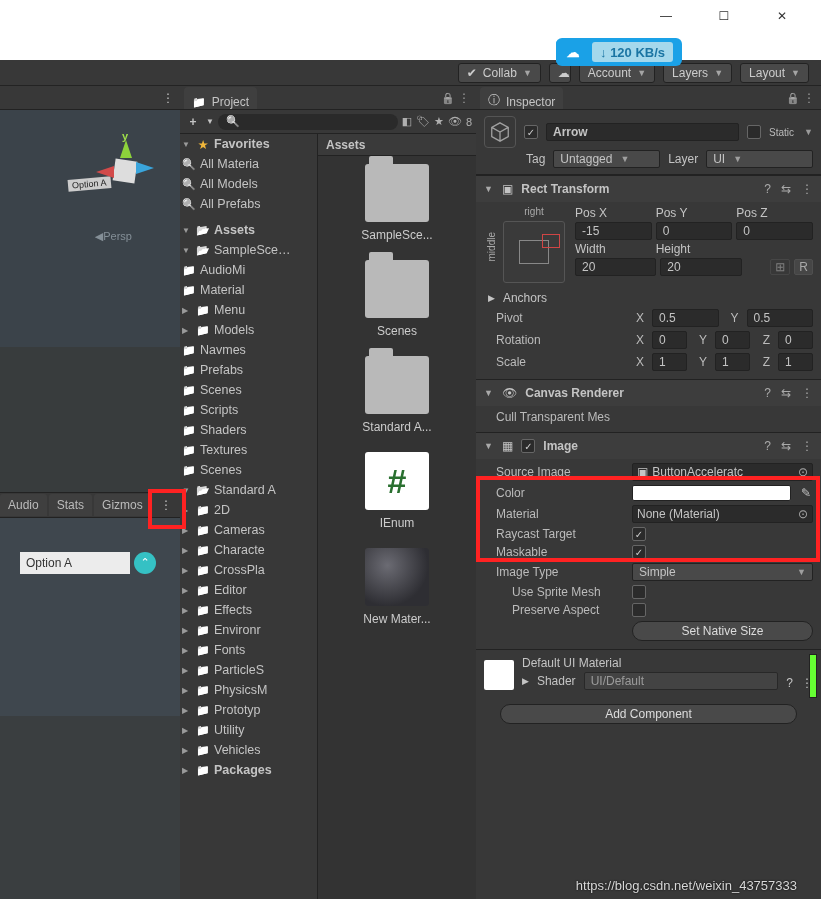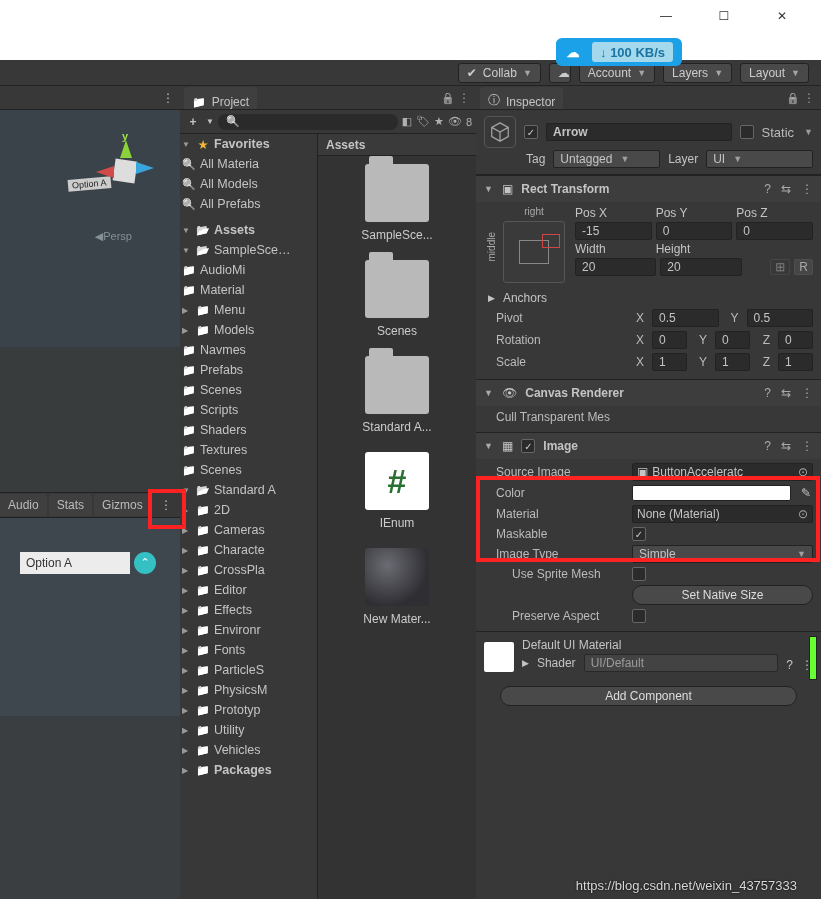--- a/index.html
+++ b/index.html
@@ -132,21 +132,21 @@
   
   .inspector-col { flex:1; background:#383838; display:flex; flex-direction:column; position:relative;}
   .inspector-col .tabbar .tab-active{gap:6px;}
   .insp-header { padding:6px 8px; display:flex; flex-direction:column; gap:2px; border-bottom:1px solid #222;}
   .row-flex{display:flex; align-items:center; gap:8px;}
   .cube-icon{width:32px;height:32px;border:1px solid #555;border-radius:4px; display:flex;align-items:center;justify-content:center;}
   .cube-icon svg{opacity:.8;}
   .checkbox{width:14px;height:14px;border:1px solid #666;background:#2b2b2b;border-radius:2px;display:inline-flex;align-items:center;justify-content:center;font-size:10px;color:#ccc;}
   .checkbox.checked::after{content:"✓";}
   .name-field{flex:1;background:#2b2b2b;border:1px solid #222;border-radius:2px;height:18px;padding:0 6px;display:flex;align-items:center;font-weight:bold;}
-  .static-label{font-size:13px;color:#bbb;}
+  .static-label{font-size:10px;color:#bbb;}
   .caret-sm{font-size:9px;opacity:.7;margin-left:2px;}
   .dd{background:#494949;border:1px solid #222;border-radius:2px;height:18px;padding:0 6px;display:flex;align-items:center;gap:6px;font-size:12px;}
 
   .component {border-top:1px solid #222;}
   .comp-header{height:26px;display:flex;align-items:center;gap:8px;padding:0 8px;background:#3d3d3d;}
   .comp-header .arr{width:10px;font-size:9px;opacity:.8;}
   .comp-header .title{font-weight:bold;flex:1;text-align:left;}
   .comp-header .right{display:flex;gap:10px;opacity:.8;}
   .comp-body{padding:4px 8px 8px 8px;display:flex;flex-direction:column;gap:4px;}
   .field-row{display:flex;align-items:center;gap:8px;}
@@ -186,21 +186,21 @@
 <body>
 
 <div class="titlebar">
   <div class="btn">—</div>
   <div class="btn">☐</div>
   <div class="btn">✕</div>
 </div>
 
 <div class="network-badge">
   <div class="cloud">☁</div>
-  <div class="rate"><span>↓</span>&nbsp;<span>100 KB/s</span></div>
+  <div class="rate"><span>↓</span>&nbsp;<span>120 KB/s</span></div>
 </div>
 
 <div class="editor">
 
   <div class="top-toolbar">
     <div class="pill">
       <span>✔</span>
       <span>Collab</span>
       <span class="caret">▼</span>
     </div>
@@ -629,41 +629,45 @@
               <span class="eyedrop">✎</span>
           </div>
           <div class="field-row">
               <div class="lab">Material</div>
             <div class="objfield">
                 <span>None (Material)</span>
                 <span class="pick">⊙</span>
               </div>
           </div>
           <div class="field-row">
+              <div class="lab">Raycast Target</div>
+              <span class="checkbox checked"></span>
+            </div>
+          <div class="field-row">
               <div class="lab">Maskable</div>
               <span class="checkbox checked"></span>
             </div>
           <div class="field-row">
               <div class="lab">Image Type</div>
             <div class="dd" style="flex:1;">
                 <span>Simple</span>
                 <span class="caret-sm" style="margin-left:auto;">▼</span>
               </div>
           </div>
           <div class="field-row">
               <div class="lab" style="padding-left:28px;">Use Sprite Mesh</div>
               <span class="checkbox"></span>
             </div>
           <div class="field-row">
+              <div class="lab" style="padding-left:28px;">Preserve Aspect</div>
+              <span class="checkbox"></span>
+            </div>
+          <div class="field-row">
               <div class="lab"></div>
               <div class="btn-wide" style="flex:1;">Set Native Size</div>
-            </div>
-          <div class="field-row">
-              <div class="lab" style="padding-left:28px;">Preserve Aspect</div>
-              <span class="checkbox"></span>
             </div>
         </div>
       </div>
 
       <div class="red-ann-2"></div>
 
       <div class="material-sect">
         <div class="mat-head">
           <div class="mat-thumb"></div>
           <div style="flex:1;">

